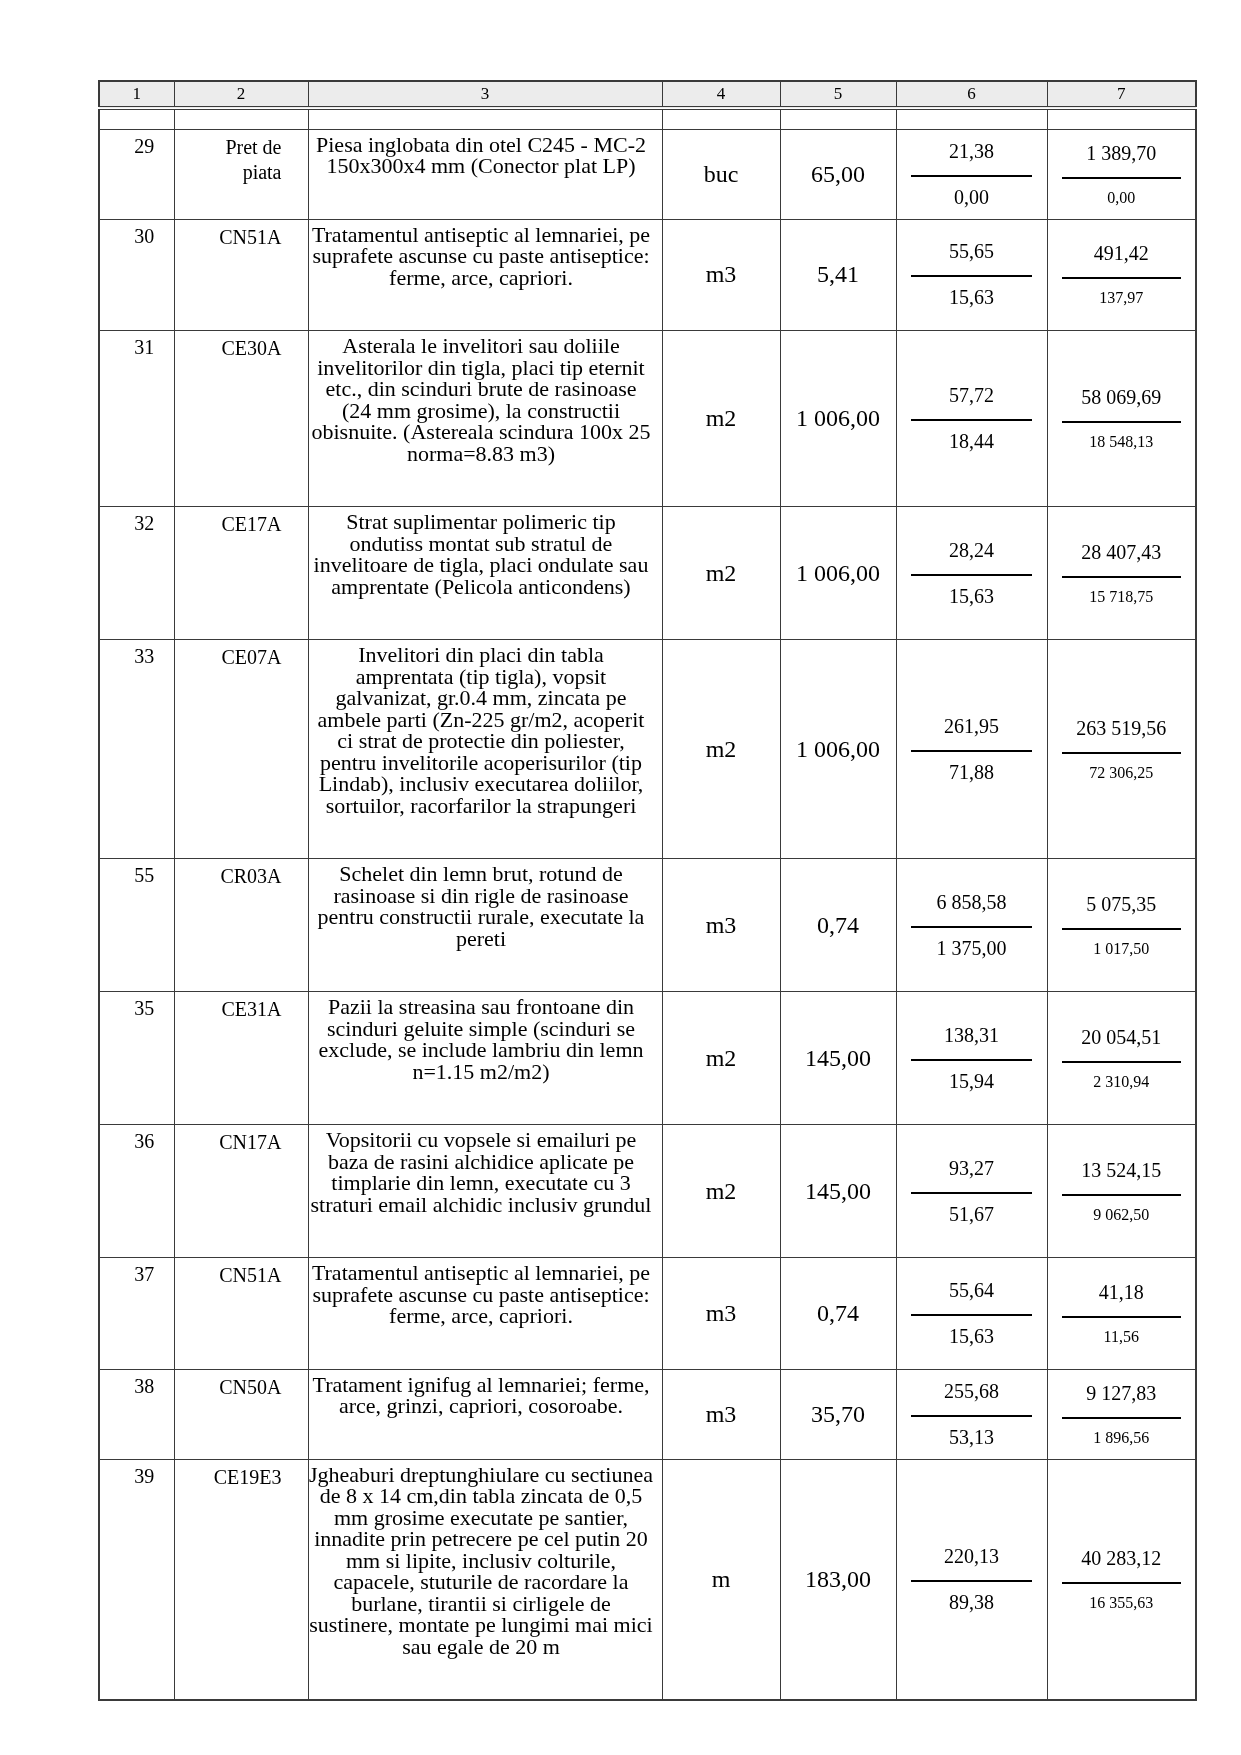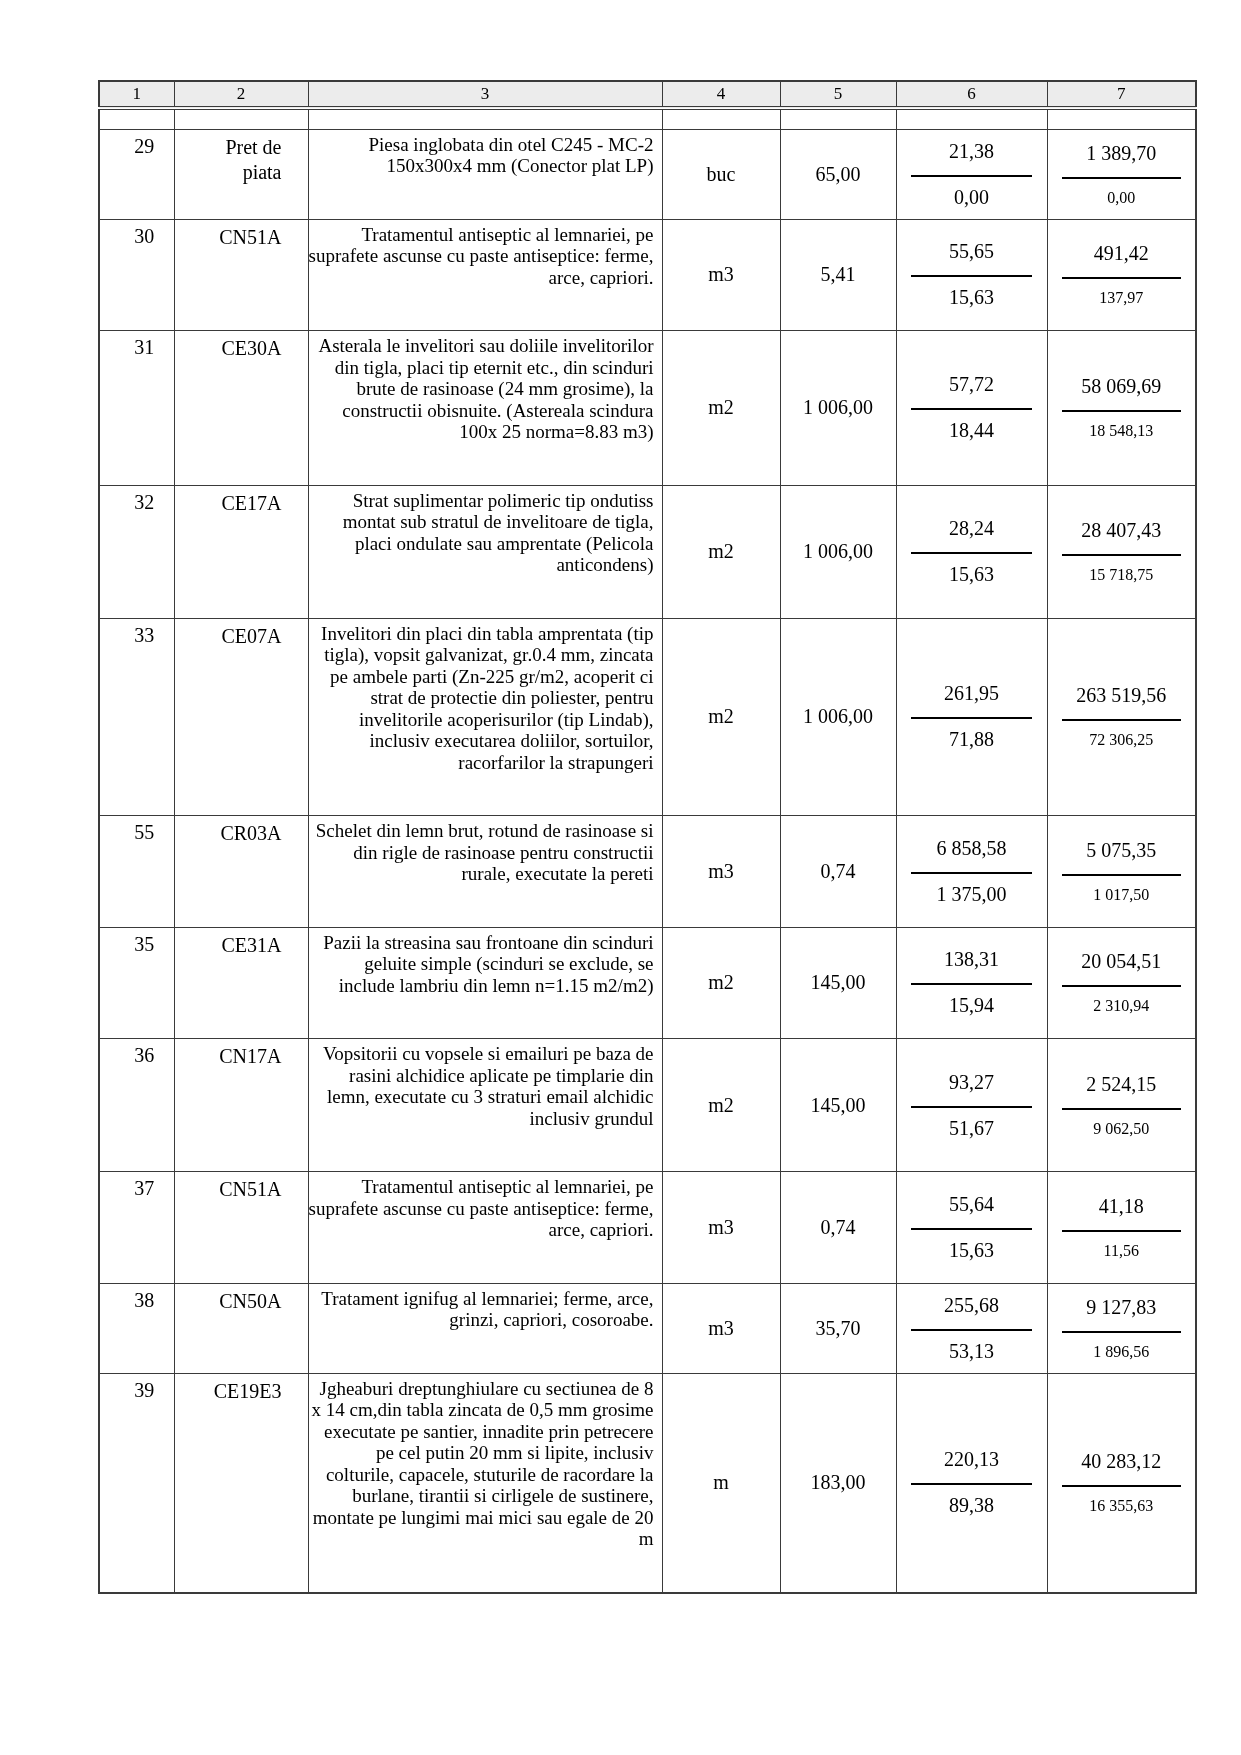--- a/index.html
+++ b/index.html
@@ -35,27 +35,27 @@
   td.c-nr{
     vertical-align:top; text-align:center;
     font-size:20px; padding-top:5px;padding-left:16px;
   }
   td.c-code{
     vertical-align:top; text-align:right;
     font-size:20px; padding:5px 26px 0 12px;
     line-height:25px;
   }
   td.c-desc{
-    vertical-align:top; text-align:right;
-    font-size:19px; line-height:21.5px;
+    vertical-align:top; text-align:center;
+    font-size:22px; line-height:21.5px;
     padding:4px 8px 42px 0;
   }
   td.c-unit, td.c-qty{
     vertical-align:middle; text-align:center;
-    font-size:20px; padding:4px 1px;margin-top:42px;
+    font-size:24px; padding:4px 1px;margin-top:42px;
   }
   td.c-price, td.c-value{
     vertical-align:middle; text-align:center;
     font-size:20px; padding:6px 4px;
   }
   .frac-top{ padding-bottom:12px; }
   .frac-rule{
     border-top:2px solid #000;
     width:85%; margin:0 auto;
   }
@@ -252,21 +252,21 @@
     <td class="c-qty">145,00</td>
     <td class="c-price">
       <div class="frac">
         <div class="frac-top">93,27</div>
         <div class="frac-rule"></div>
         <div class="frac-bottom">51,67</div>
       </div>
     </td>
     <td class="c-value">
       <div class="frac">
-        <div class="frac-top">2 524,15</div>
+        <div class="frac-top">13 524,15</div>
         <div class="frac-rule"></div>
         <div class="frac-bottom">9 062,50</div>
       </div>
     </td>
   </tr>
         <tr>
     <td class="c-nr">37</td>
     <td class="c-code">CN51A</td>
     <td class="c-desc">Tratamentul antiseptic al lemnariei, pe suprafete ascunse cu paste antiseptice: ferme, arce, capriori.</td>
     <td class="c-unit">m3</td>

